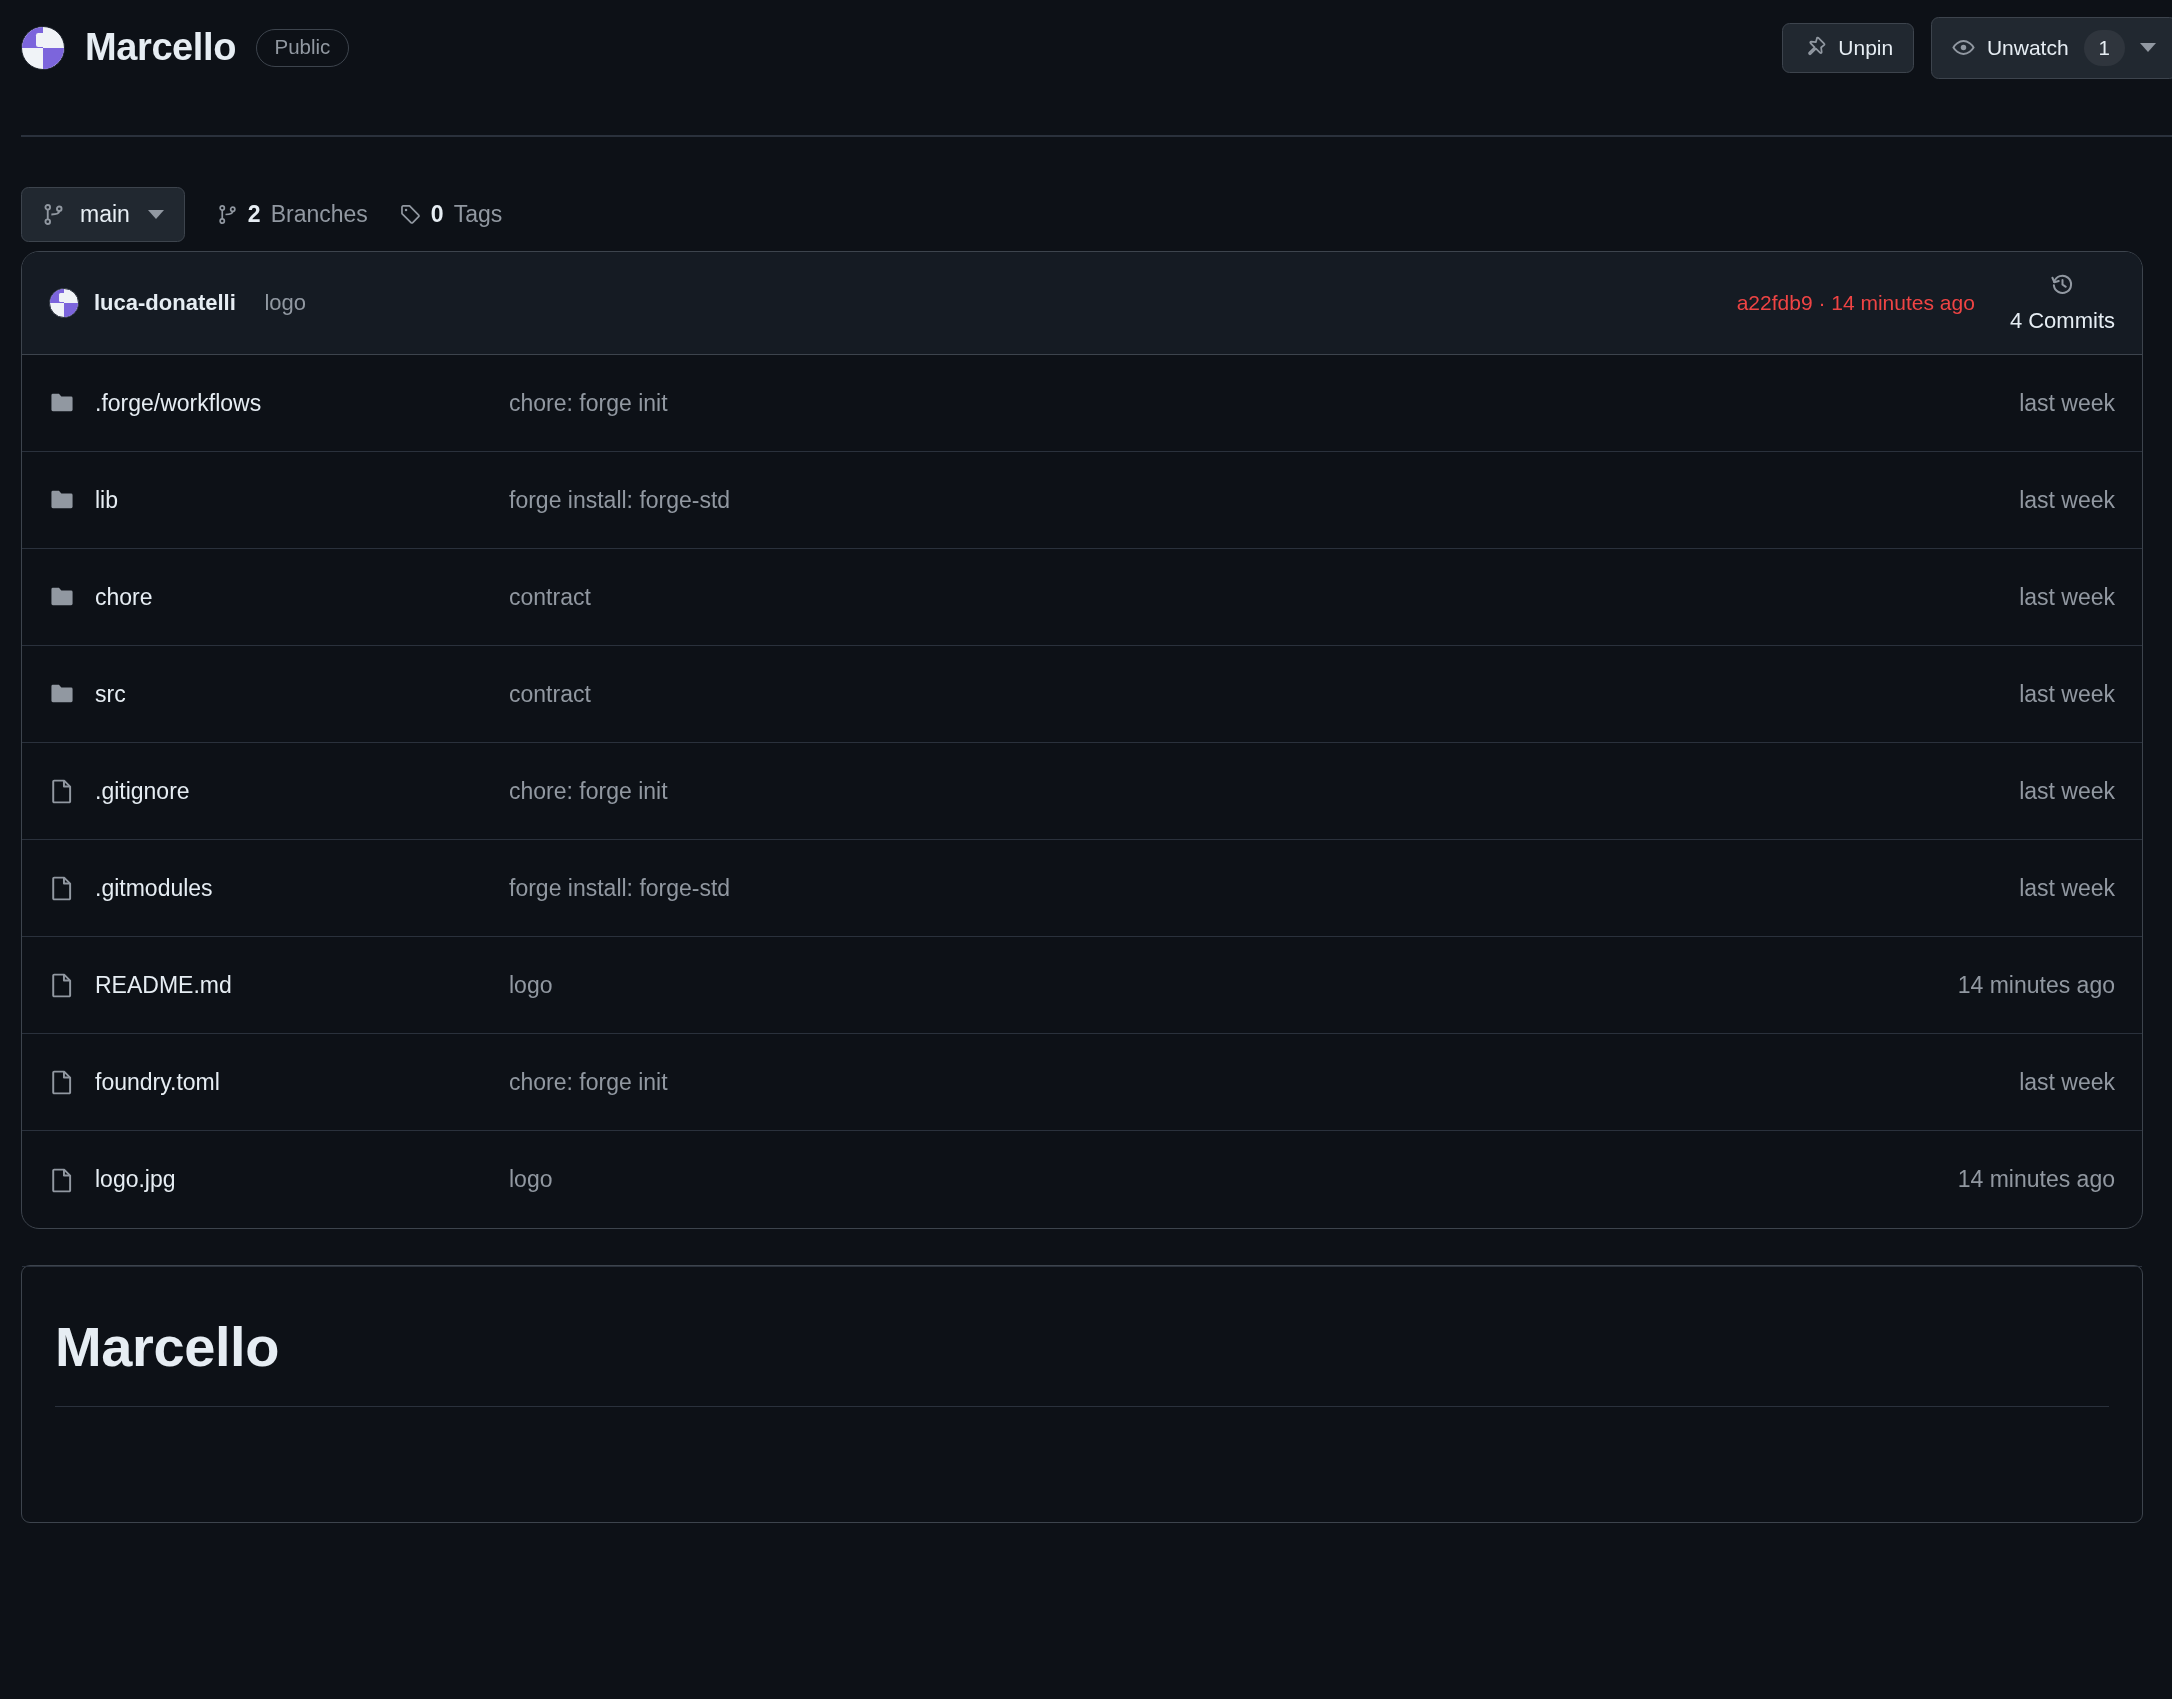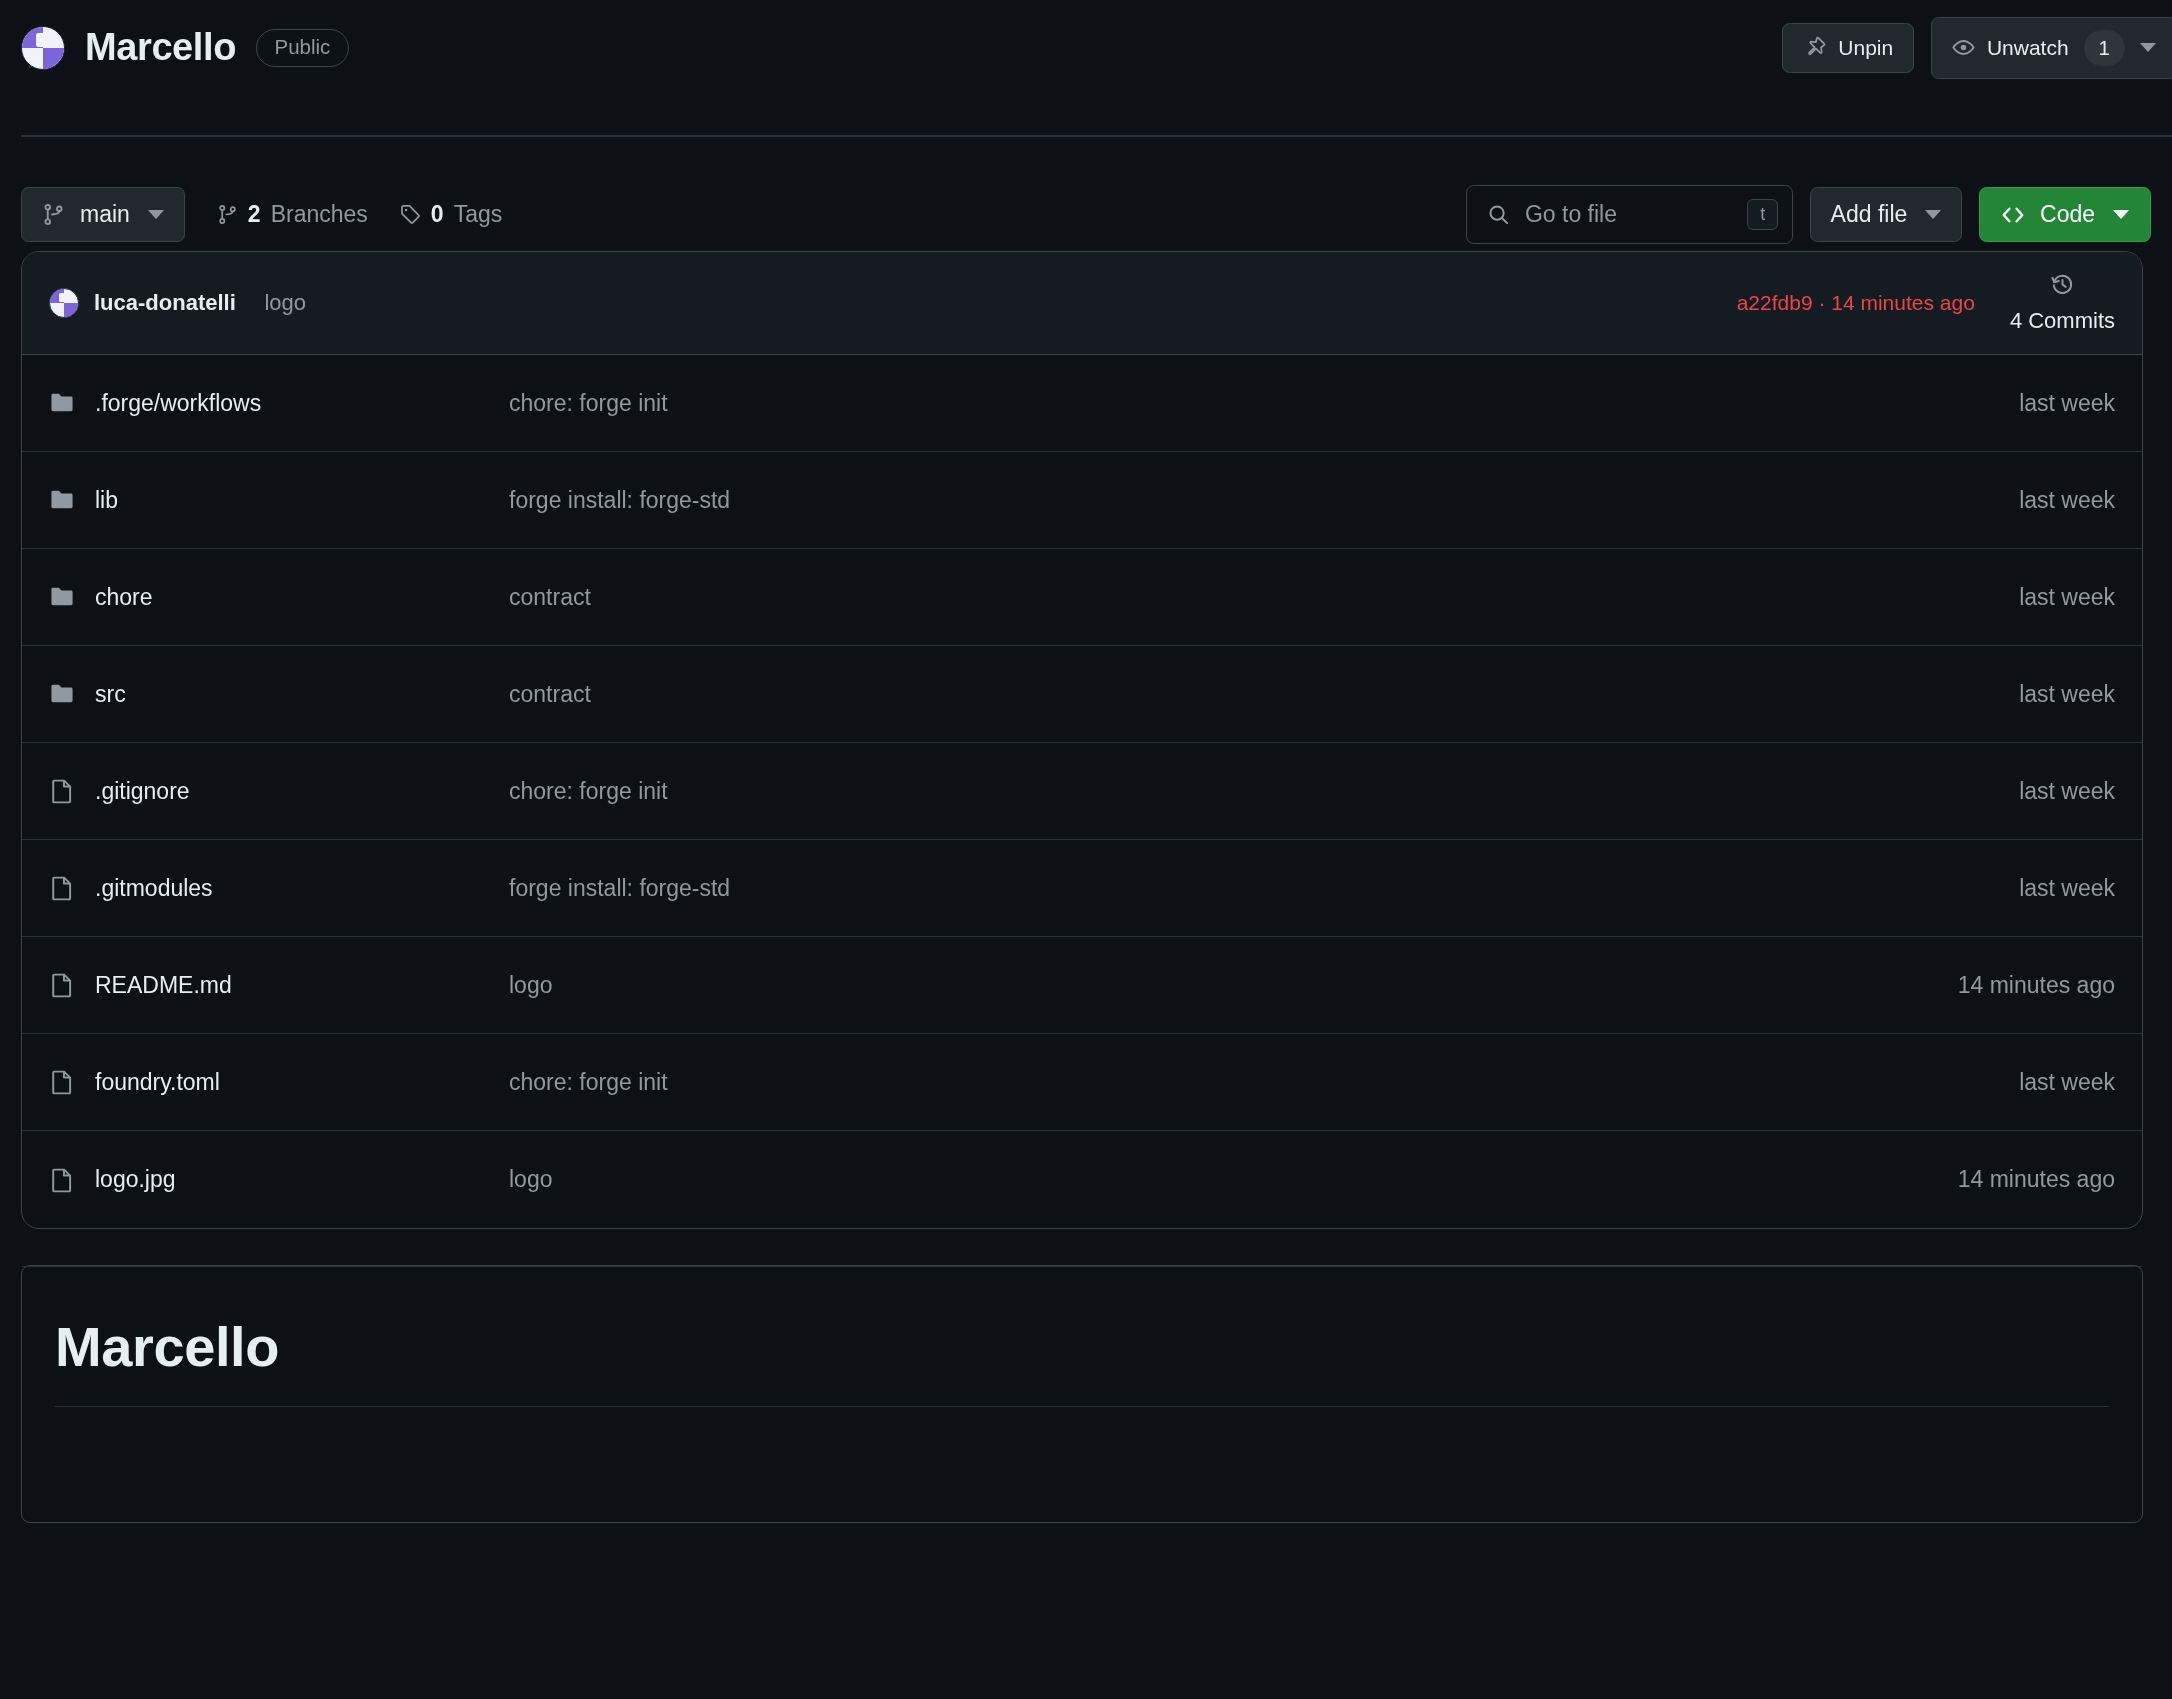--- a/index.html
+++ b/index.html
@@ -395,43 +395,20 @@
 
   <div class="meta-link">
     <svg width="21" height="21" viewBox="0 0 16 16" fill="none">
       <path d="M1.5 7.3 V2.4 A0.9 0.9 0 0 1 2.4 1.5 H7.3 L14.2 8.4 A0.9 0.9 0 0 1 14.2 9.7 L9.7 14.2 A0.9 0.9 0 0 1 8.4 14.2 Z" stroke="#9198a1" stroke-width="1.3" stroke-linejoin="round"></path>
       <circle cx="4.6" cy="4.6" r="0.95" fill="#9198a1"></circle>
     </svg>
     <b>0</b>
     <span>Tags</span>
   </div>
 
-  <div class="toolbar-right">
-    <div class="file-search">
-      <svg width="23" height="23" viewBox="0 0 16 16" fill="none">
-        <circle cx="7" cy="7" r="4.6" stroke="#9198a1" stroke-width="1.4"></circle>
-        <path d="M10.4 10.4 L14 14" stroke="#9198a1" stroke-width="1.4" stroke-linecap="round"></path>
-      </svg>
-      <span class="ph">Go to file</span>
-      <span class="kbd">t</span>
-    </div>
-
-    <div class="addfile-btn">
-      <span>Add file</span>
-      <span class="caret"></span>
-    </div>
-
-    <div class="code-btn">
-      <svg width="24" height="24" viewBox="0 0 16 16" fill="none">
-        <path d="M5.6 3.8 L1.8 8 L5.6 12.2 M10.4 3.8 L14.2 8 L10.4 12.2" stroke="#ffffff" stroke-width="1.6" stroke-linecap="round" stroke-linejoin="round"></path>
-      </svg>
-      <span>Code</span>
-      <span class="caret white"></span>
-    </div>
-  </div>
 </div>
 
 <div class="file-table">
 
   <div class="commit-bar">
     <div class="commit-author">
       <div class="avatar-sm">
         <div class="q q1"></div>
           <div class="q q2"></div>
           <div class="notch"></div>

